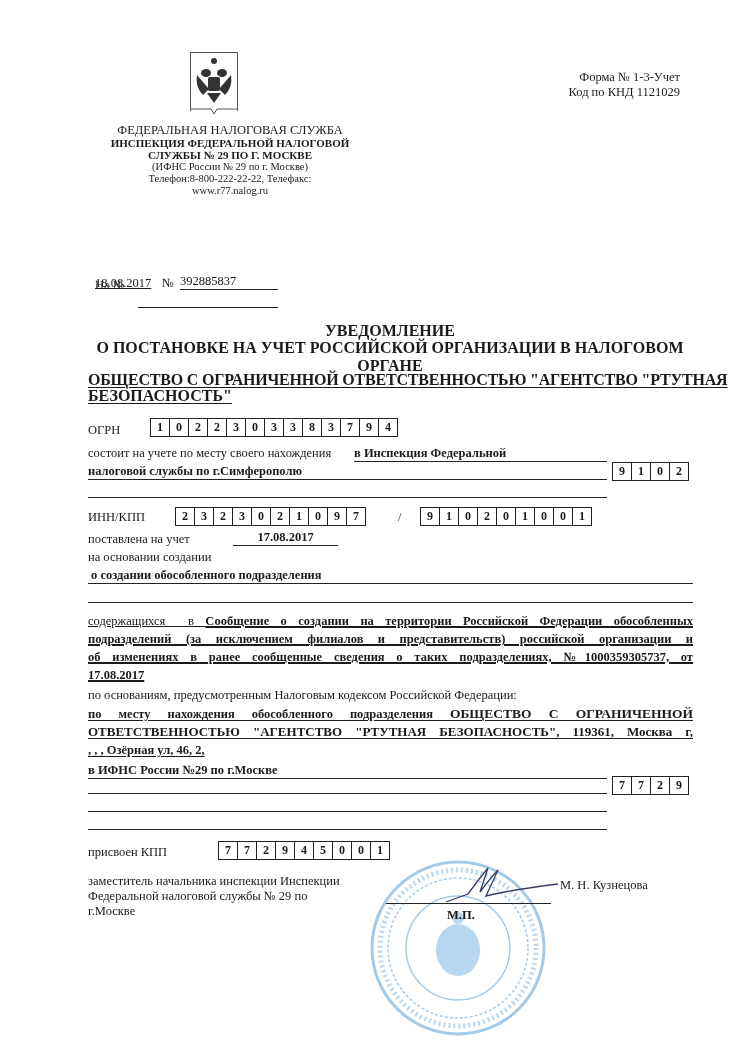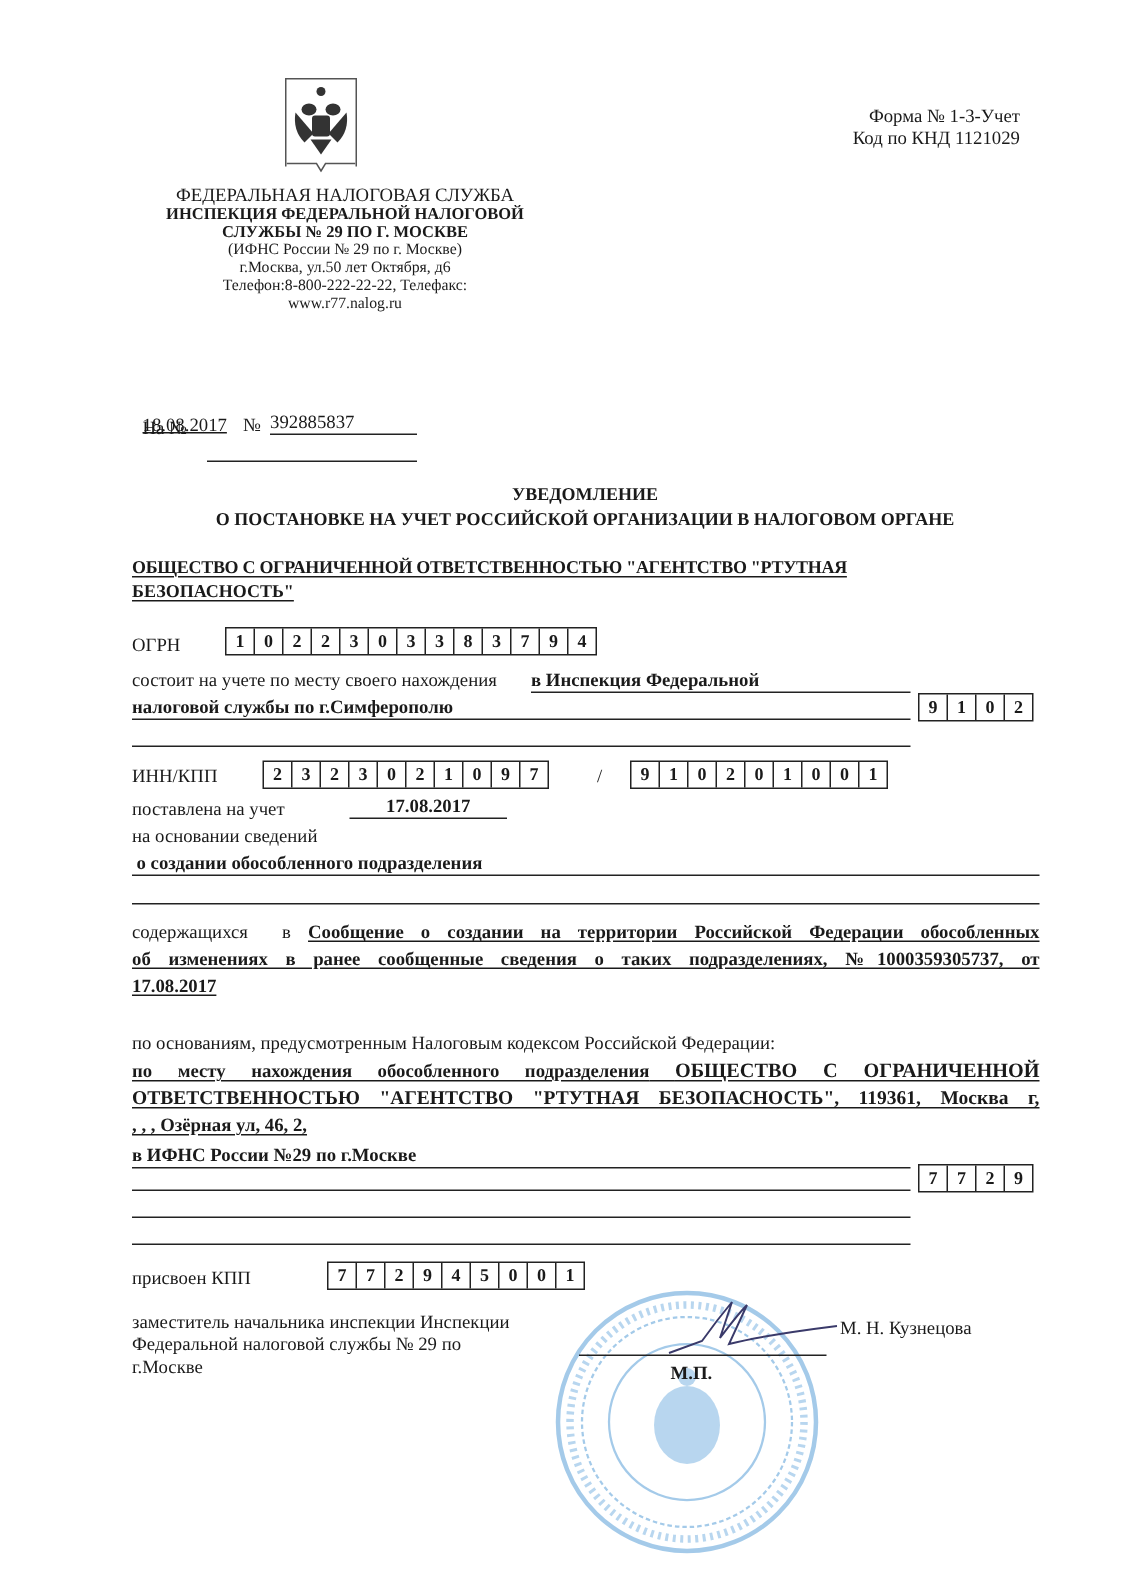--- a/index.html
+++ b/index.html
@@ -9,21 +9,21 @@
   .c { text-align:center; }
   .b { font-weight:bold; }
   .u { text-decoration:underline; text-underline-offset:2px; }
   .hdr { font-size:11.5px; line-height:12px; }
   .cells { display:flex; border:1px solid #222; height:17px; }
   .cells span { width:18px; border-right:1px solid #222; text-align:center;
                 font-weight:bold; font-size:12px; line-height:17px; }
   .cells span:last-child { border-right:none; }
   .line { position:absolute; height:0; border-top:1.5px solid #222; }
   .t12 { font-size:12.5px; }
-  .t13 { font-size:12px; }
+  .t13 { font-size:16px; }
   .just { text-align:justify; text-align-last:justify; }
 </style>
 </head>
 <body>
 
 <div class="abs" style="left:190px;top:52px;width:46px;height:58px;border:1px solid #555;border-bottom:none;">
   <svg width="46" height="62" viewBox="0 0 46 62">
     <g fill="#333">
       <circle cx="23" cy="8" r="3"></circle>
       <ellipse cx="15" cy="20" rx="5" ry="4"></ellipse>
@@ -35,21 +35,20 @@
     </g>
     <path d="M0 56 L20 56 L23 61 L26 56 L46 56" fill="none" stroke="#555" stroke-width="1"></path>
   </svg>
 </div>
 
 <div class="abs c hdr" style="left:90px;top:124px;width:280px;">
   <div style="font-size:12.5px;line-height:13px;">ФЕДЕРАЛЬНАЯ НАЛОГОВАЯ СЛУЖБА</div>
   <div class="b" style="font-size:11px;">ИНСПЕКЦИЯ ФЕДЕРАЛЬНОЙ НАЛОГОВОЙ</div>
   <div class="b" style="font-size:11px;">СЛУЖБЫ № 29 ПО Г. МОСКВЕ</div>
   <div style="font-size:10.5px;">(ИФНС России № 29 по г. Москве)</div>
-  <div style="font-size:10.5px;">г.Москва, ул.50 лет Октября, д6</div>
   <div style="font-size:10.5px;">Телефон:8-800-222-22-22, Телефакс:</div>
   <div style="font-size:10.5px;">www.r77.nalog.ru</div>
 </div>
 
 <div class="abs t12" style="left:520px;top:70px;width:160px;text-align:right;line-height:15px;">
   <div>Форма № 1-3-Учет</div>
   <div>Код по КНД 1121029</div>
 </div>
 
 <div class="abs t12" style="left:95px;top:276px;text-decoration:underline;">18.08.2017</div>
@@ -116,30 +115,31 @@
     <span>0</span>
     <span>1</span>
     <span>0</span>
     <span>0</span>
     <span>1</span>
   </div>
 
 <div class="abs t12" style="left:88px;top:532px;">поставлена на учет</div>
 <div class="abs b t12 c" style="left:233px;top:530px;width:105px;border-bottom:1.5px solid #222;">17.08.2017</div>
 
-<div class="abs t12" style="left:88px;top:550px;">на основании сведений</div>
+<div class="abs t12" style="left:88px;top:550px;">на основании создании</div>
 <div class="abs b t12" style="left:91px;top:568px;">о создании обособленного подразделения</div>
 <div class="line" style="left:88px;top:583px;width:605px;"></div>
 <div class="line" style="left:88px;top:602px;width:605px;"></div>
 
-<div class="abs t12" style="left:88px;top:612px;width:605px;line-height:18px;">
+<div class="abs t12" style="left:88px;top:612px;width:605px;line-height:18px;text-decoration:underline;">
   <div class="just">
     <span style="white-space:pre;">содержащихся  в</span>
     <span class="b u">Сообщение о создании на территории Российской Федерации обособленных</span>
   </div>
+  <div class="just b u">подразделений (за исключением филиалов и представительств) российской организации и</div>
   <div class="just b u">об изменениях в ранее сообщенные сведения о таких подразделениях, №1000359305737, от</div>
   <div class="b u">17.08.2017</div>
 </div>
 
 <div class="abs t12" style="left:88px;top:688px;">по основаниям, предусмотренным Налоговым кодексом Российской Федерации:</div>
 <div class="abs t12" style="left:88px;top:705px;width:605px;line-height:18px;">
   <div class="just b u">
     <span>по месту нахождения обособленного подразделения</span>
     <span style="font-size:13.5px;">ОБЩЕСТВО С ОГРАНИЧЕННОЙ</span>
   </div>

